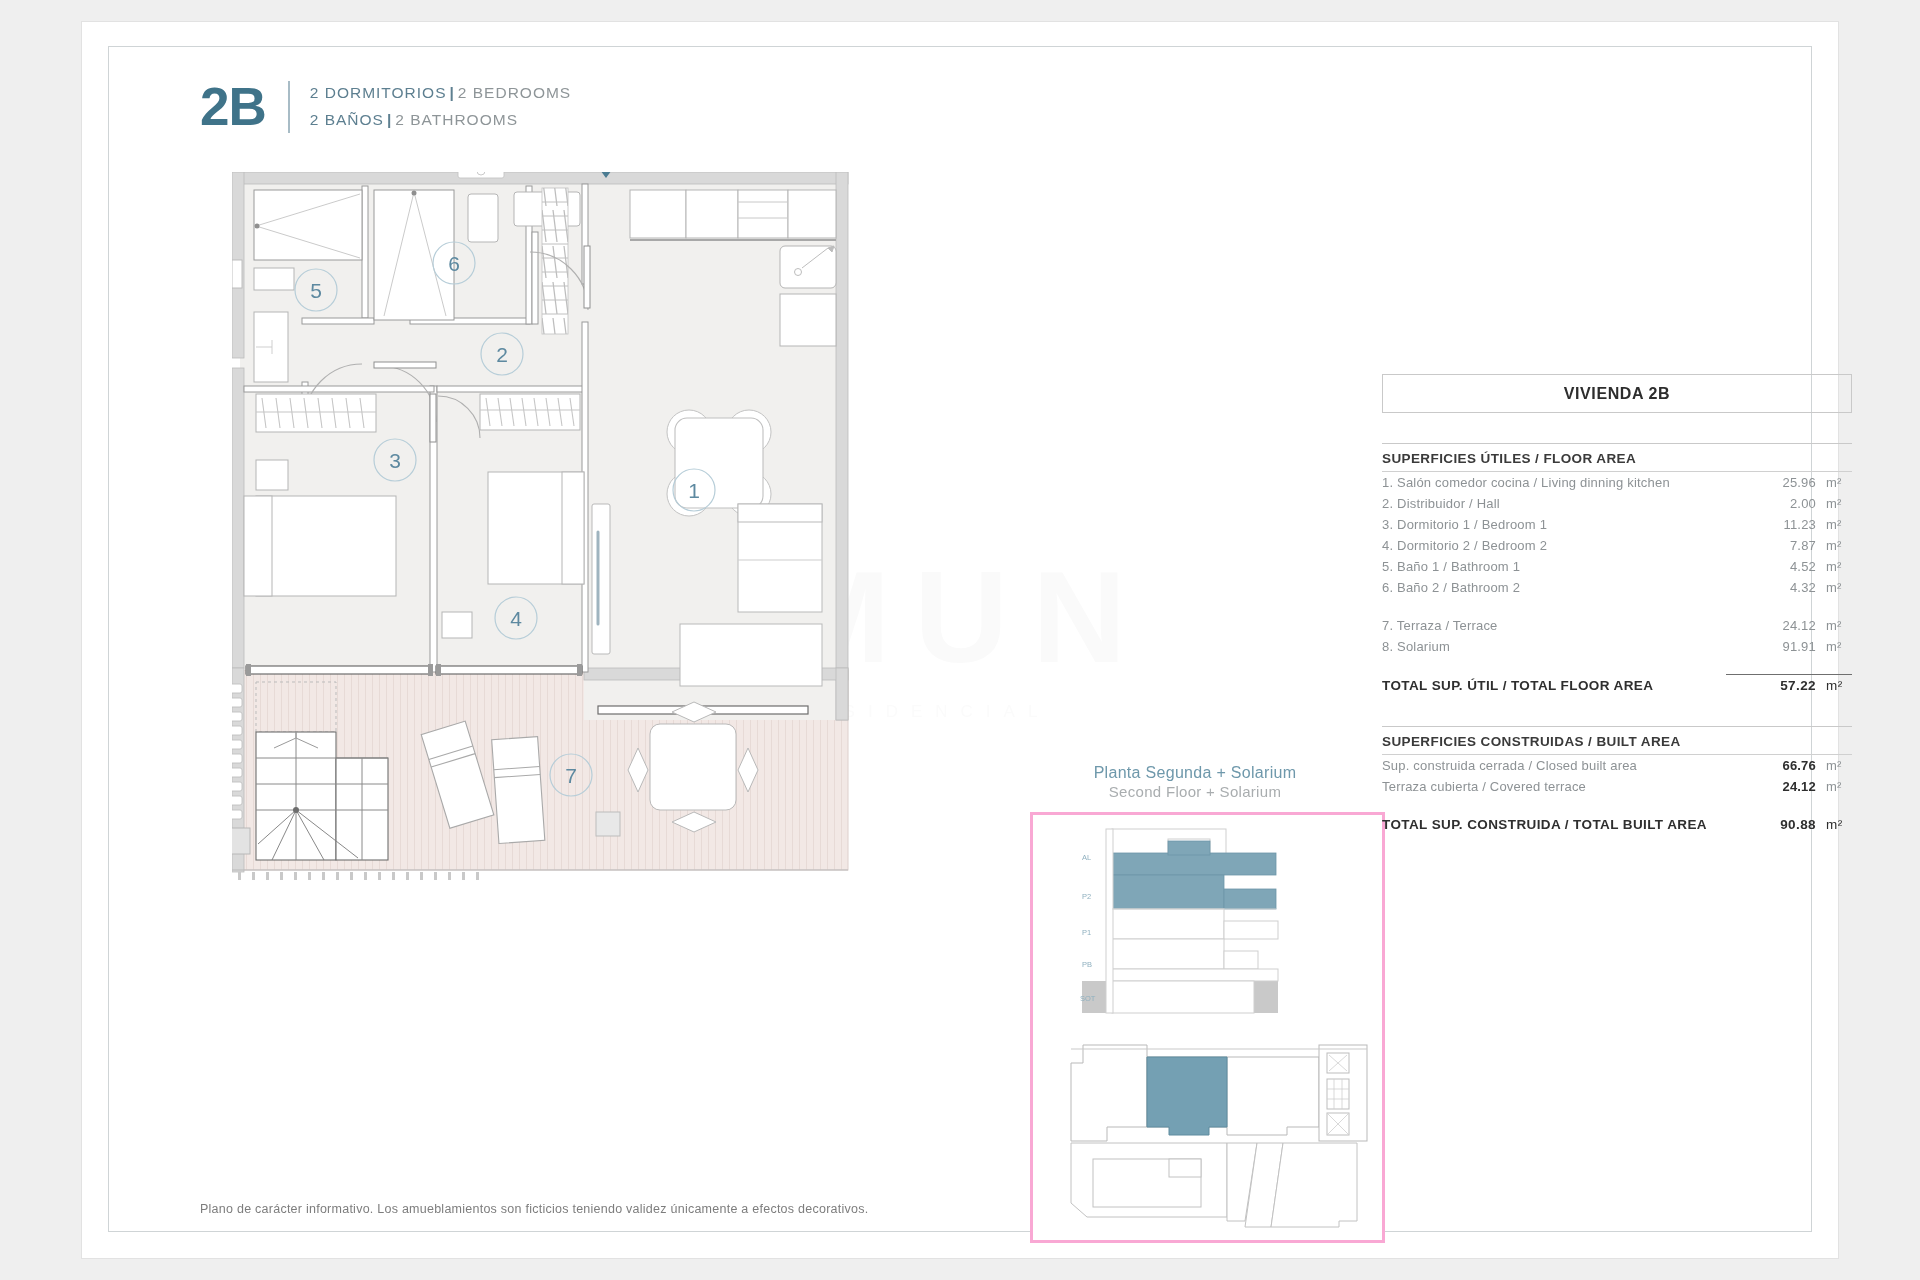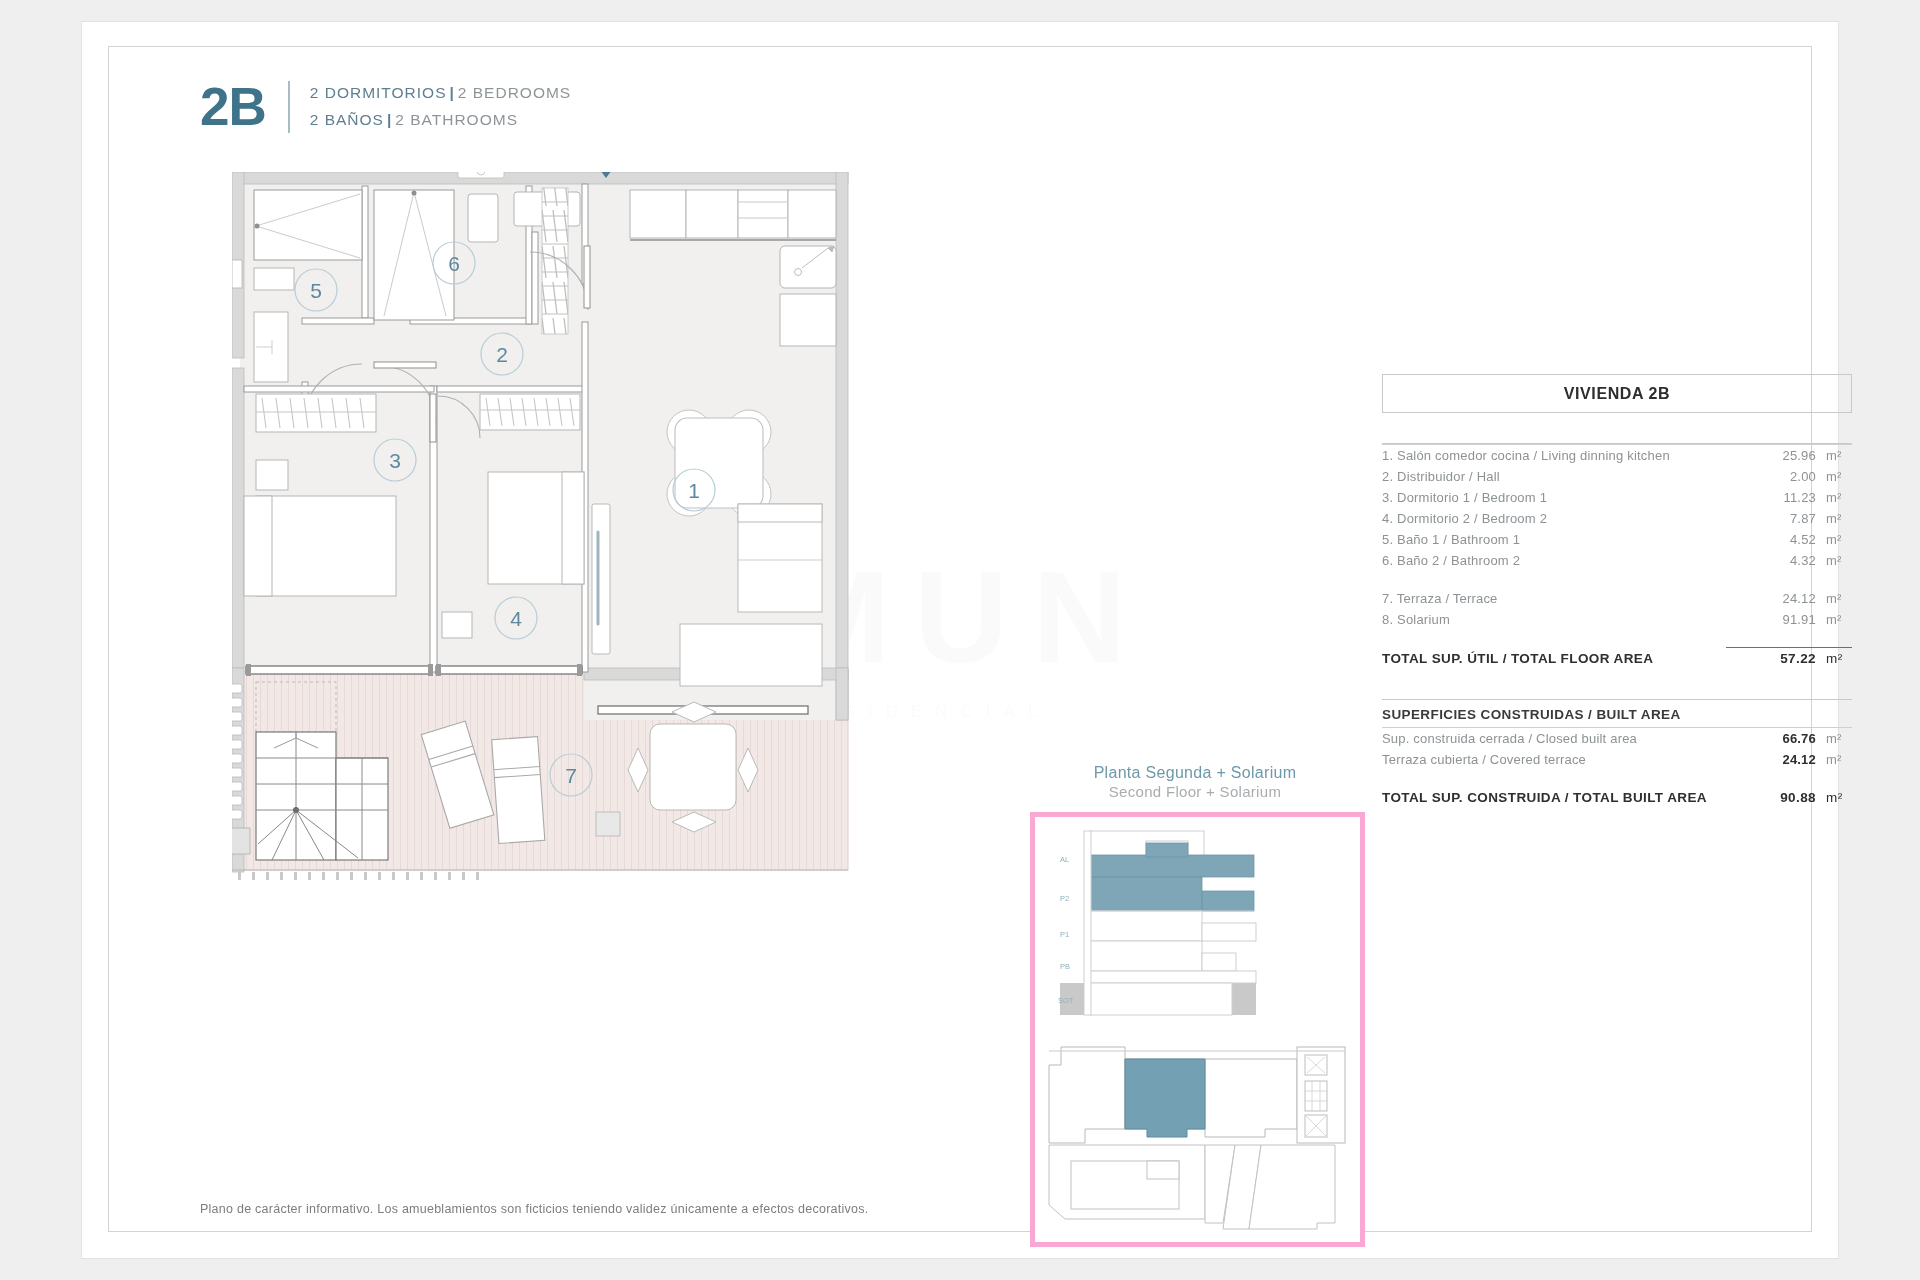--- a/index.html
+++ b/index.html
@@ -34,21 +34,21 @@
   
   .plan{position:absolute;left:150px;top:150px;width:790px;height:880px;}
   .plan svg{display:block;}
 
   
   .keyblock{position:absolute;left:948px;top:742px;width:330px;height:480px;text-align:center;}
   .key-title-es{font-size:16px;color:#6e98ab;letter-spacing:.3px;}
   .key-title-en{font-size:15px;color:#a9adaf;letter-spacing:.3px;margin-top:1px;}
   .key-box{
     position:absolute;left:0;top:48px;width:325px;height:425px;
-    border:5px solid #f9a8d4;background:#ffffff;
+    border:3px solid #f9a8d4;background:#ffffff;padding-left:24px;
   }
 
   
   .table{position:absolute;left:1300px;top:352px;width:470px;}
   .tbl-head{
     border:1px solid #c9c9c9;height:37px;display:flex;align-items:center;
     justify-content:center;font-size:16px;font-weight:bold;color:#2d2d2d;
     letter-spacing:.6px;
   }
   .sec{margin-top:30px;}
@@ -530,20 +530,21 @@
         </g>
       </svg>
     </div>
   </div>
 
   <div class="table">
     <div class="tbl-head">VIVIENDA 2B</div>
 
     <div class="sec">
       <div class="sec-rule"></div>
+      <div class="sec-title">SUPERFICIES ÚTILES / FLOOR AREA</div>
       <div class="thin-rule"></div>
 
       <div class="row">
         <span class="lbl">1. Salón comedor cocina / Living dinning kitchen</span>
         <span class="val">25.96</span>
         <span class="unit">m²</span>
       </div>
       <div class="row">
         <span class="lbl">2. Distribuidor / Hall</span>
         <span class="val">2.00</span>

